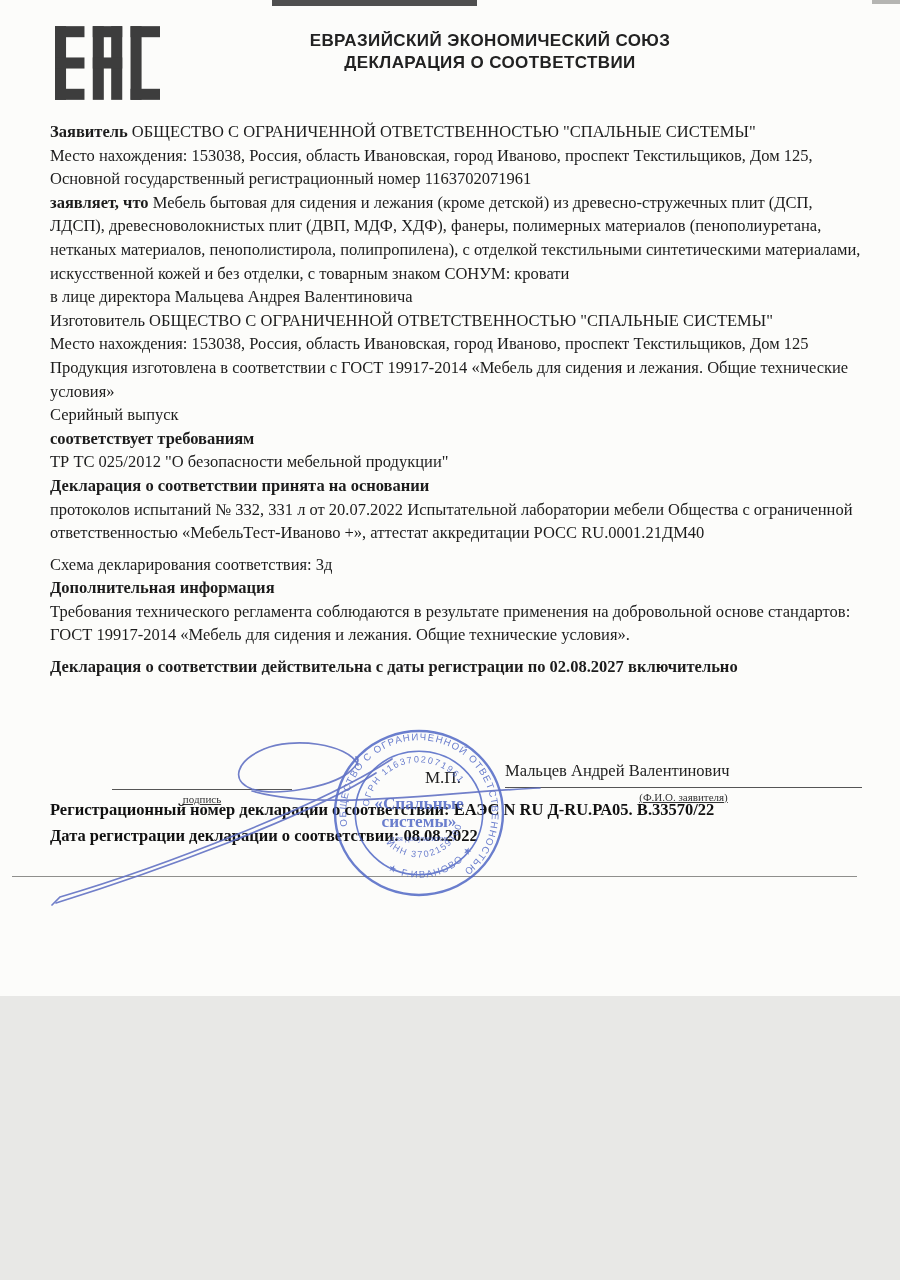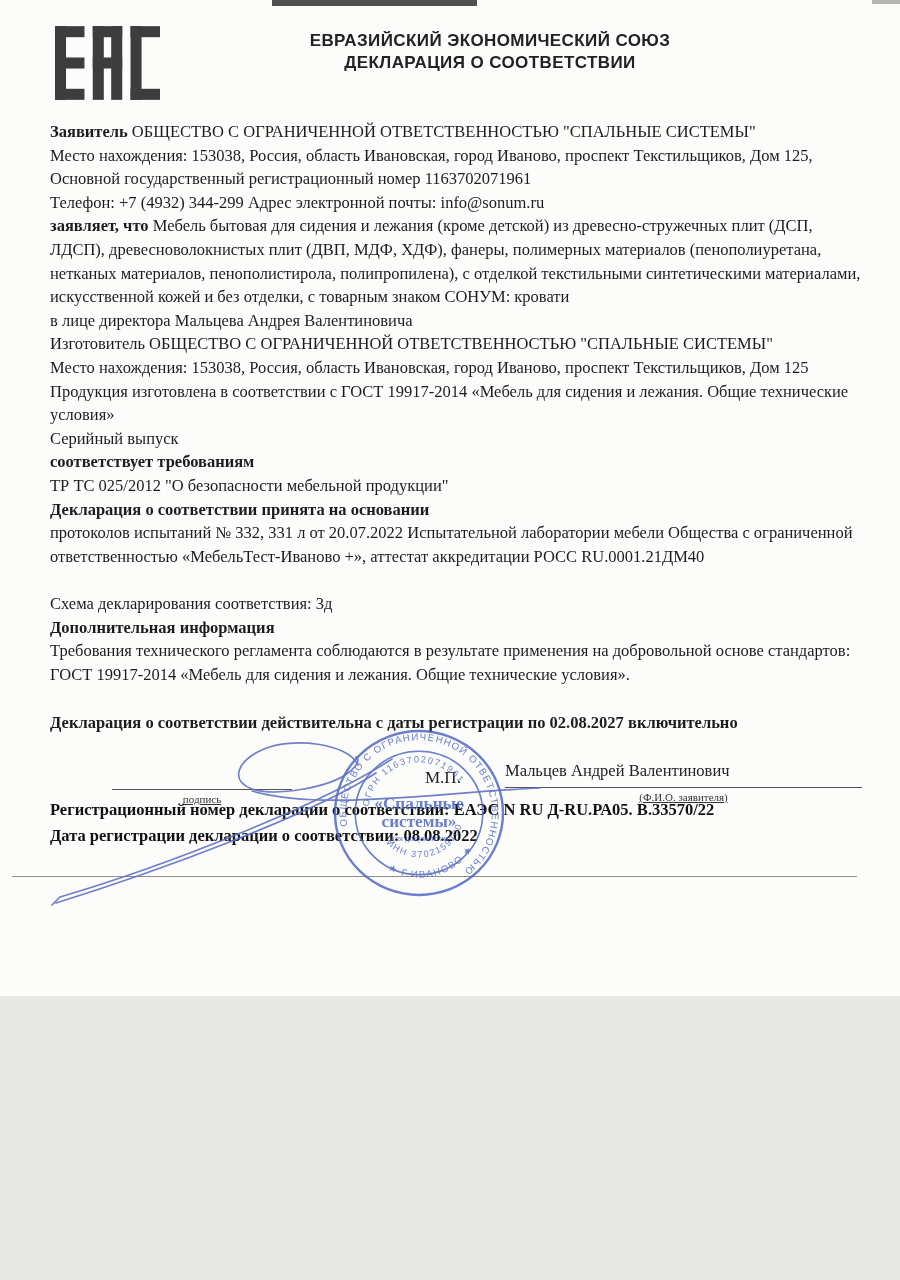--- a/index.html
+++ b/index.html
@@ -6,21 +6,21 @@
   .page{position:relative;width:900px;height:996px;margin:0 auto;background:#fcfcfa;overflow:hidden;
         font-family:"Liberation Serif",serif;color:#1c1c1c;}
   .scan-bar{position:absolute;background:#4f4f4f;}
   .scan-bar2{position:absolute;background:#b5b5b2;}
   .eac-logo{position:absolute;left:55px;top:25px;}
   .title-block{position:absolute;left:80px;top:30px;width:820px;text-align:center;
                font-family:"Liberation Sans",sans-serif;font-weight:bold;font-size:17px;
                line-height:22px;color:#222;letter-spacing:.4px;}
   .body-text{position:absolute;left:50px;top:120px;width:816px;font-size:16.5px;line-height:23.6px;}
   .body-text p{margin:0;}
-  .body-text p.gap{margin-top:24px;}
+  .body-text p.gap{margin-top:8px;}
   .body-text p.bold{font-weight:bold;}
   .sig-line{position:absolute;height:0;border-top:1.5px solid #555;}
   .caption{position:absolute;font-size:11px;color:#333;text-align:center;text-decoration:underline;}
   .mp{position:absolute;left:425px;top:768px;font-size:17px;color:#222;}
   .applicant-name{position:absolute;left:505px;top:761px;width:357px;text-align:left;font-size:16.5px;color:#222;}
   .reg-line{position:absolute;left:50px;font-weight:bold;font-size:16.5px;color:#111;}
   .bottom-rule{position:absolute;left:12px;top:876px;width:845px;height:0;border-top:1.5px solid #8f8f8c;}
   .stamp{position:absolute;left:332px;top:728px;opacity:.82;}
   .signature{position:absolute;left:40px;top:735px;}
 </style>
@@ -54,21 +54,20 @@
   </div>
 
   <div class="title-block">
     <div>ЕВРАЗИЙСКИЙ ЭКОНОМИЧЕСКИЙ СОЮЗ</div>
     <div>ДЕКЛАРАЦИЯ О СООТВЕТСТВИИ</div>
   </div>
 
   <div class="body-text" id="body-text">
       <p><b>Заявитель</b> ОБЩЕСТВО С ОГРАНИЧЕННОЙ ОТВЕТСТВЕННОСТЬЮ "СПАЛЬНЫЕ СИСТЕМЫ"</p>
       <p>Место нахождения: 153038, Россия, область Ивановская, город Иваново, проспект Текстильщиков, Дом 125, Основной государственный регистрационный номер 1163702071961</p>
-      <p>Телефон: +7 (4932) 344-299 Адрес электронной почты: info@sonum.ru</p>
       <p><b>заявляет, что</b> Мебель бытовая для сидения и лежания (кроме детской) из древесно-стружечных плит (ДСП, ЛДСП), древесноволокнистых плит (ДВП, МДФ, ХДФ), фанеры, полимерных материалов (пенополиуретана, нетканых материалов, пенополистирола, полипропилена), с отделкой текстильными синтетическими материалами, искусственной кожей и без отделки, с товарным знаком СОНУМ: кровати</p>
       <p>в лице директора Мальцева Андрея Валентиновича</p>
       <p>Изготовитель ОБЩЕСТВО С ОГРАНИЧЕННОЙ ОТВЕТСТВЕННОСТЬЮ "СПАЛЬНЫЕ СИСТЕМЫ"</p>
       <p>Место нахождения: 153038, Россия, область Ивановская, город Иваново, проспект Текстильщиков, Дом 125</p>
       <p>Продукция изготовлена в соответствии с ГОСТ 19917-2014 «Мебель для сидения и лежания. Общие технические условия»</p>
       <p>Серийный выпуск</p>
       <p class="bold">соответствует требованиям</p>
       <p>ТР ТС 025/2012 "О безопасности мебельной продукции"</p>
       <p class="bold">Декларация о соответствии принята на основании</p>
       <p>протоколов испытаний № 332, 331 л от 20.07.2022 Испытательной лаборатории мебели Общества с ограниченной ответственностью «МебельТест-Иваново +», аттестат аккредитации РОСС RU.0001.21ДМ40</p>

